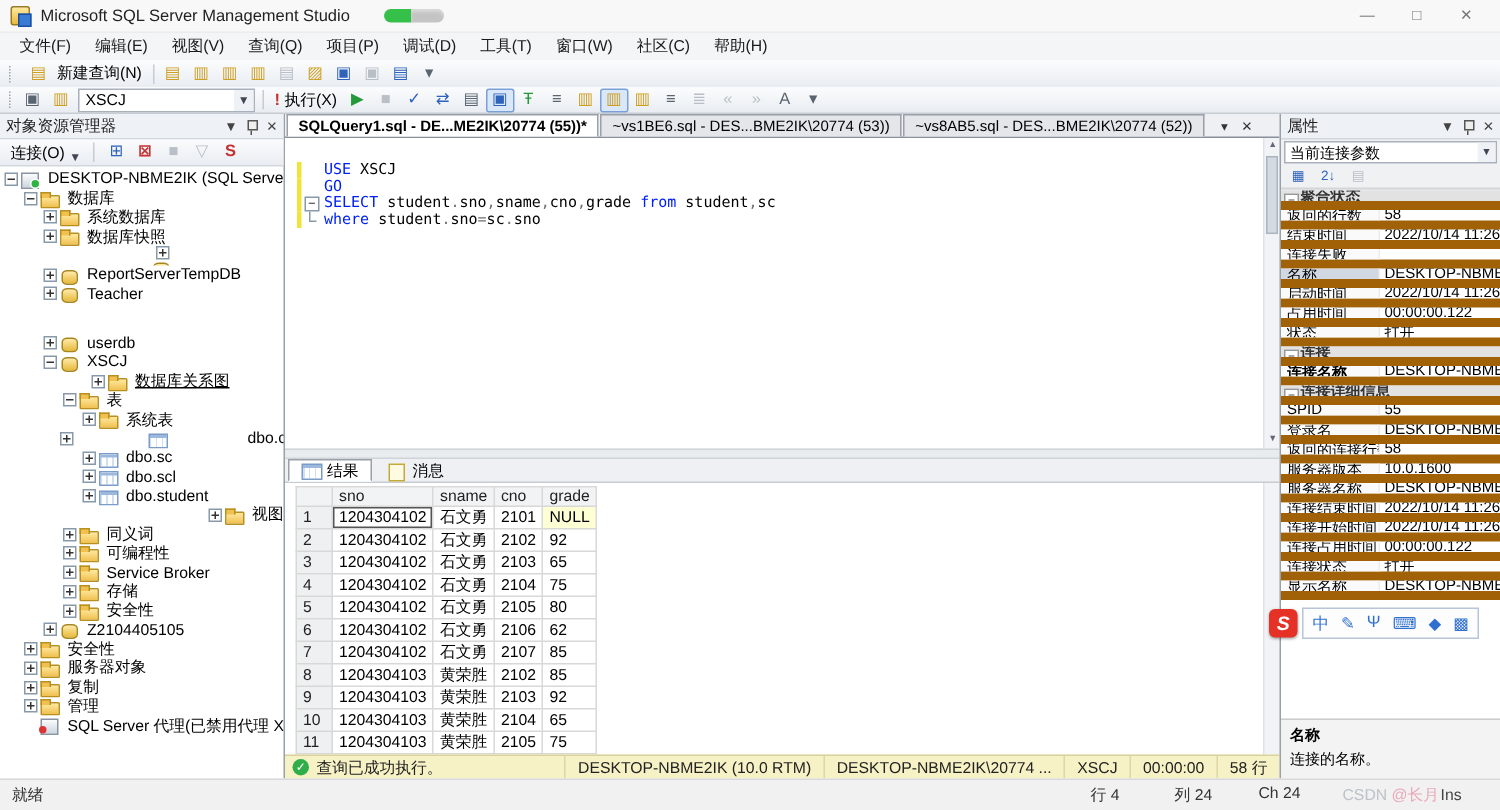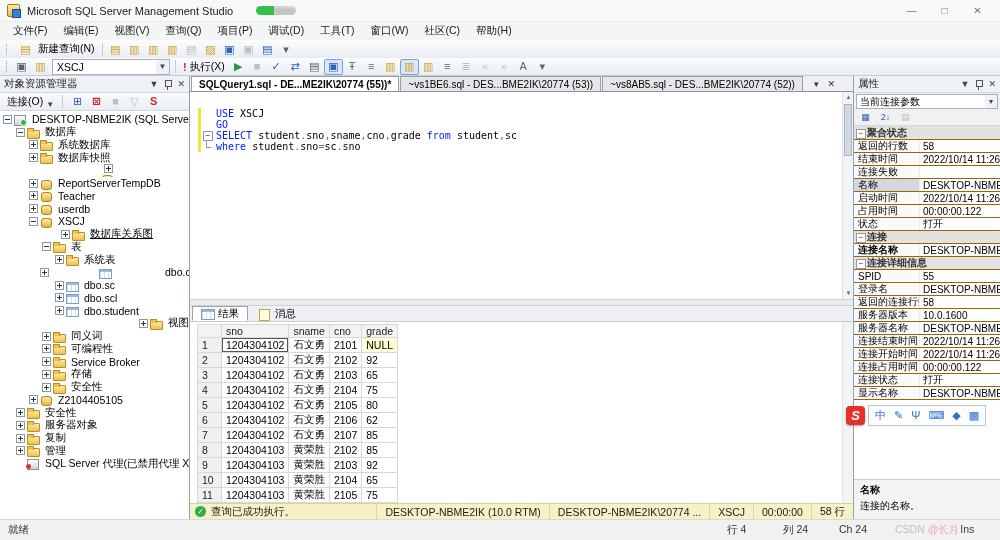--- a/index.html
+++ b/index.html
@@ -107,21 +107,21 @@
   .yspacer{flex:1}
 
   
   .props{position:absolute;right:0;top:76px;width:147px;bottom:21px;background:#f0f1f3;border-left:1px solid #98a0a8;display:flex;flex-direction:column}
   .pcombo{height:15px;margin:1px 2px;background:#fff;border:1px solid #a8b0bb;display:flex;align-items:center;padding-left:3px;font-size:10px;flex:none}
   .pcombo .arr{margin-left:auto;width:12px;height:13px;background:#eef1f5;color:#445;font-size:7px;text-align:center;line-height:13px}
   .ptb{height:16px;display:flex;align-items:center;gap:3px;padding:0 3px;border-bottom:1px solid #d6d6d6;flex:none}
   .ptb .tbi{width:17px;height:14px}
   .ptb .tbi i{font-size:9px}
   .pgrid{flex:none;background:#fff;border-top:1px solid #e0e0e0}
-  .prow{display:flex;height:13px;border-bottom:1px solid #a16207;font-size:10px;align-items:center;white-space:nowrap;overflow:hidden}
+  .prow{display:flex;height:13px;border-bottom:6px solid #a16207;font-size:10px;align-items:center;white-space:nowrap;overflow:hidden}
   .prow.v-cat{background:#e2e2e2;font-weight:bold;color:#333}
   .prow.v-cat .pn{background:transparent;border-right:none;width:100%;padding-left:13px;position:relative}
   .prow.v-cat .pn::before{content:"\2212";position:absolute;left:2px;top:2px;width:8px;height:8px;line-height:7px;text-align:center;font-size:8px;border:1px solid #999;background:#fff;font-weight:normal}
   .pn{width:66px;flex:none;padding-left:4px;overflow:hidden;border-right:1px solid #ececec;height:100%;display:flex;align-items:center;background:#fafafa}
   .pn.v-sel{background:#d2d8e2}
   .pn.v-bold{font-weight:bold}
   .pv{flex:1;padding-left:3px;overflow:hidden}
   .pfill{flex:1;background:#fff}
   .pdesc{height:40px;border-top:1px solid #cccccc;background:#f3f3f3;padding:3px 6px;font-size:10px;flex:none}
   .pdesc .dt{font-weight:bold;margin-bottom:2px}
@@ -355,21 +355,21 @@
         <div class="trow" style="padding-left: 29px;">
           <span class="exp v-p"></span>
           <span class="ticon v-db"></span>
           <span class="tlabel">ReportServerTempDB</span>
         </div>
         <div class="trow" style="padding-left: 29px;">
           <span class="exp v-p"></span>
           <span class="ticon v-db"></span>
           <span class="tlabel">Teacher</span>
         </div>
-        <div class="trow" style="padding-left: 29px;">
+        <div class="trow" style="padding-left: 29px; margin-top: 20px;">
           <span class="exp v-p"></span>
           <span class="ticon v-db"></span>
           <span class="tlabel">userdb</span>
         </div>
         <div class="trow" style="padding-left: 29px;">
           <span class="exp v-m"></span>
           <span class="ticon v-db"></span>
           <span class="tlabel">XSCJ</span>
         </div>
         <div class="trow" style="padding-left: 61px; text-decoration: underline;">

